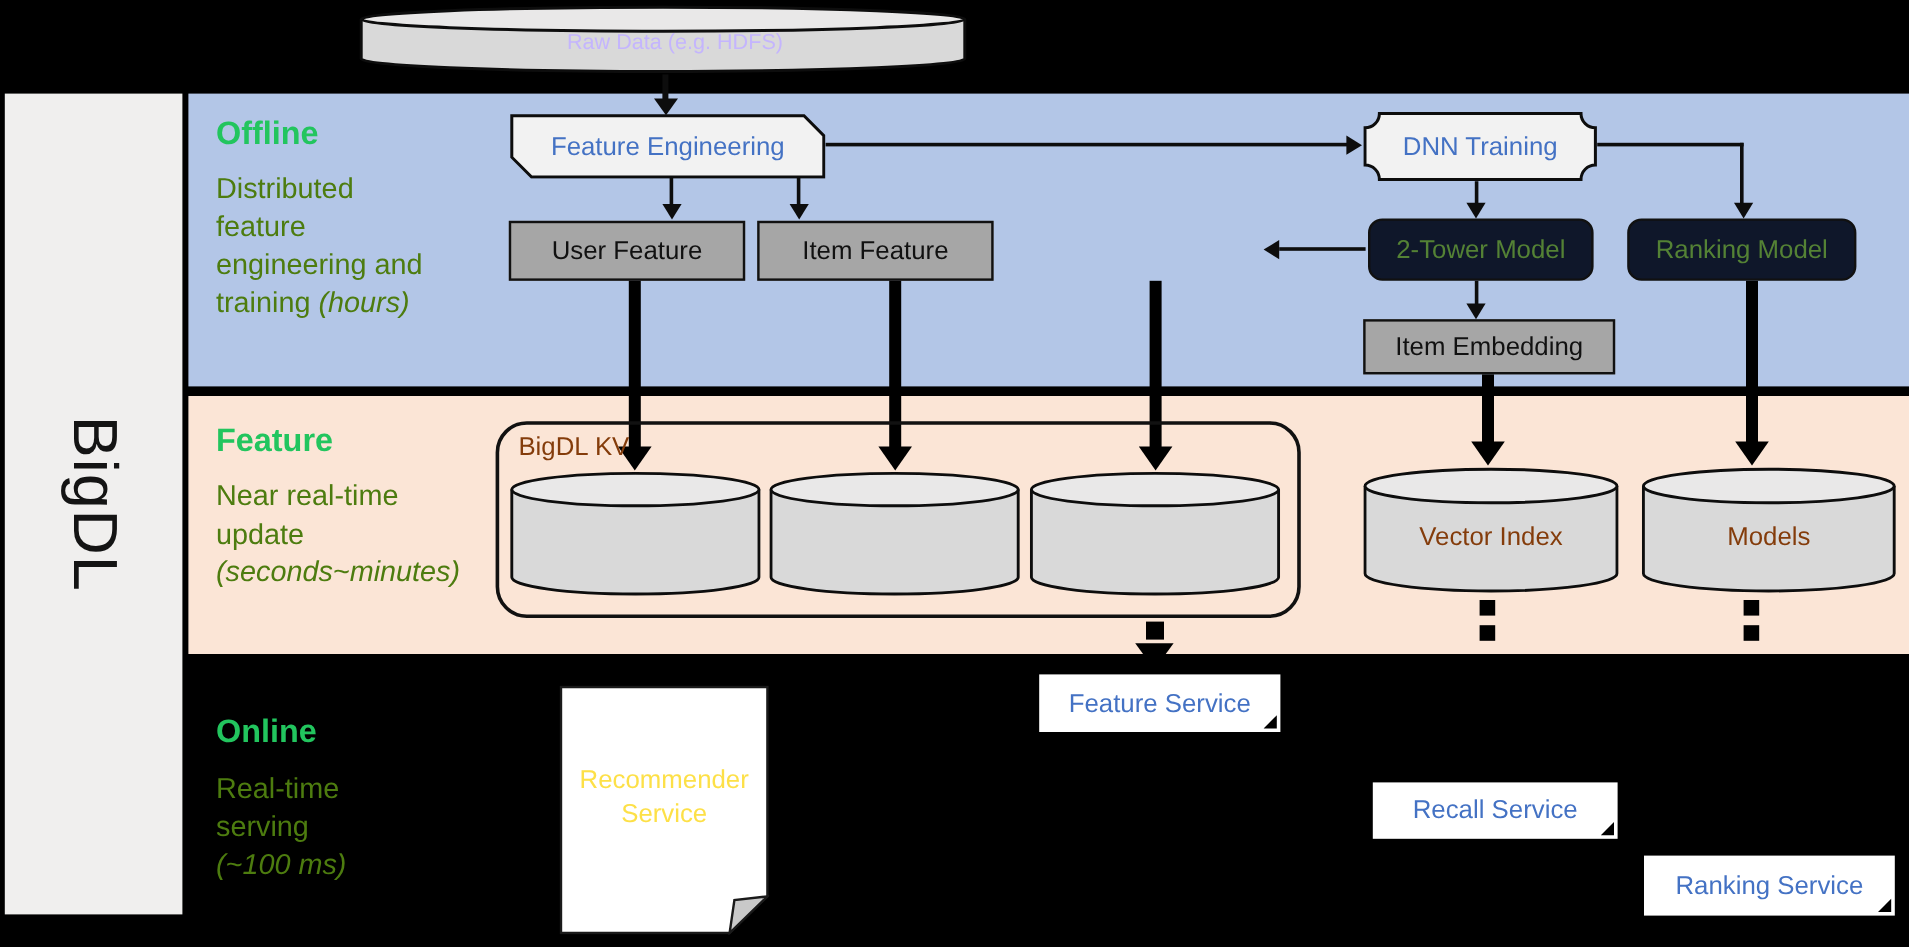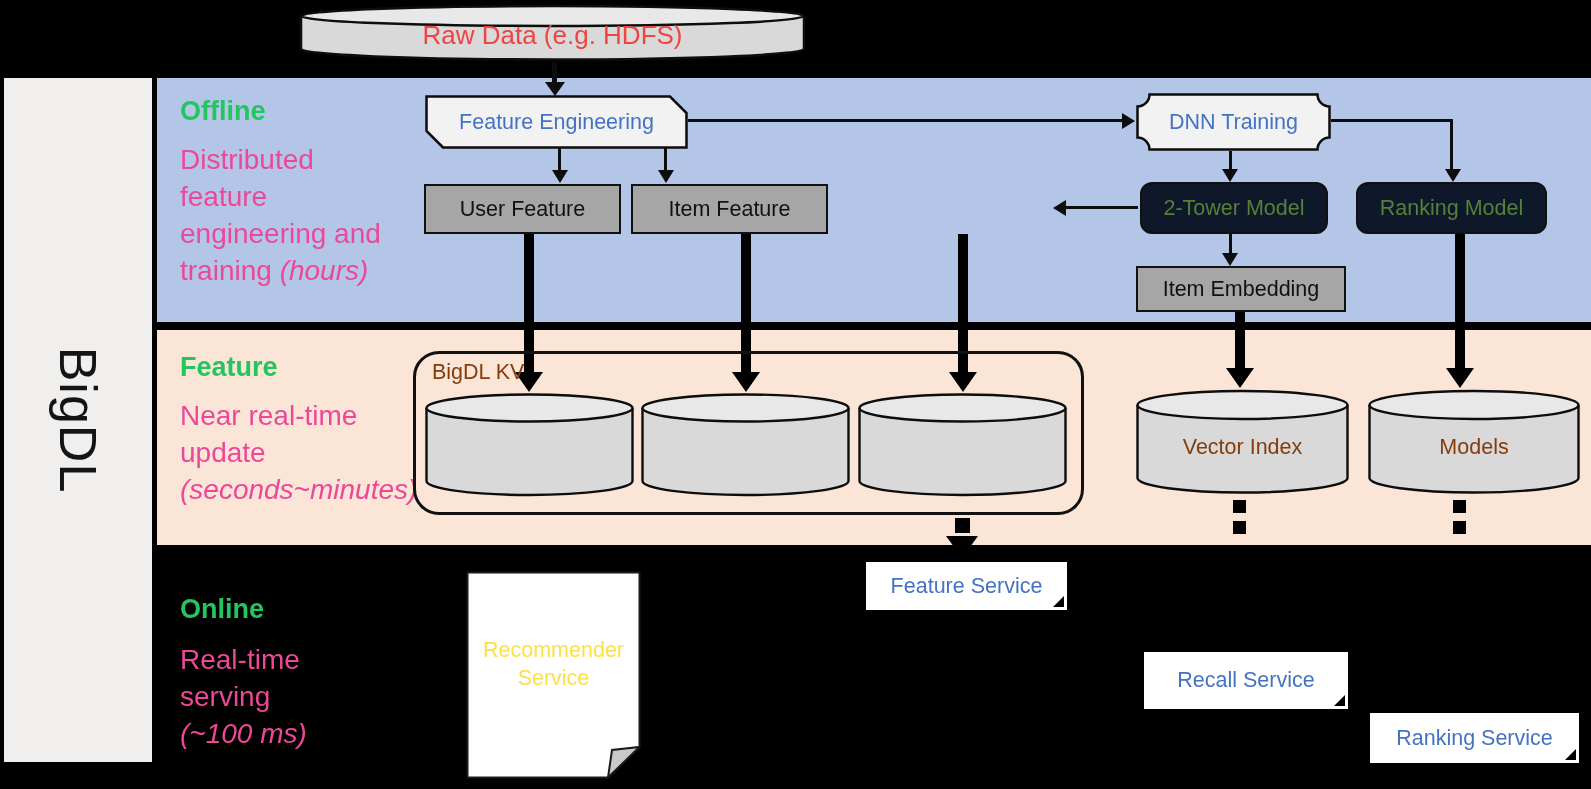--- a/index.html
+++ b/index.html
@@ -13,21 +13,21 @@
   
   .band { position:absolute; left:157px; width:1434px; }
   .band-offline  { top:78px;  height:244px; background:#b3c6e7; }
   .band-nearline { top:330px; height:215px; background:#fbe5d6; }
   
   .sidebar { position:absolute; left:4px; top:78px; width:148px; height:684px;
              background:#f0efee; display:flex; align-items:center; justify-content:center; }
   .sidebar span { transform:rotate(90deg); font-size:52px; color:#141414; letter-spacing:1px; white-space:nowrap; }
   
   .sec-title { position:absolute; font-size:27px; font-weight:bold; color:#22c55e; }
-  .sec-desc  { position:absolute; font-size:28px; color:#ec4899; line-height:1.32; white-space:pre-line; }
+  .sec-desc  { position:absolute; font-size:24px; color:#4d7c0f; line-height:1.32; white-space:pre-line; }
   .sec-desc .em { font-style:italic; }
   
   .gray-node { position:absolute; background:#a6a6a6; border:2.5px solid #111;
                display:flex; align-items:center; justify-content:center;
                font-size:21.5px; color:#111; }
   .round-node { position:absolute; background:#0f172a; border:2.5px solid #111; border-radius:12px;
                 display:flex; align-items:center; justify-content:center;
                 font-size:21.5px; color:#548235; }
   .blue-label { color:#4472c4; font-size:21.5px; }
   .brown-label { color:#843c0b; font-size:21.5px; }
@@ -63,21 +63,21 @@
   <div class="band band-nearline"></div>
 
   <div class="sidebar">
     <span>BigDL</span>
   </div>
 
   <svg class="abs" style="left:299px;top:4px" width="507" height="58" viewBox="0 0 507 58">
     <path d="M2 12 L2 45 A251.5 10.5 0 0 0 505 45 L505 12" fill="#d9d9d9" stroke="#0d0d0d" stroke-width="2.5"></path>
     <ellipse cx="253.5" cy="12" rx="251.5" ry="10" fill="#e9e8e8" stroke="#0d0d0d" stroke-width="2.5"></ellipse>
   </svg>
-  <div class="overlay" style="left:299px;top:16px;width:507px;height:38px;font-size:26px;color:#ef4444">Raw Data (e.g. HDFS)</div>
+  <div class="overlay" style="left:309px;top:16px;width:507px;height:38px;font-size:18px;color:#c4b5fd">Raw Data (e.g. HDFS)</div>
 
   <div class="vline" style="left:552px;top:62px;height:22px;width:5px"></div>
   <div class="head-d" style="left:545px;top:82px;border-left-width:10px;border-right-width:10px;border-top-width:14px"></div>
 
   <div class="sec-title" style="left:180px;top:96px">Offline</div>
   <div class="sec-desc" style="left:180px;top:142px;width:260px"><span>Distributed
 feature
 engineering and
 training </span><span class="em">(hours)</span></div>
 
@@ -179,21 +179,21 @@
   <svg class="abs" style="left:466px;top:571px" width="175" height="208" viewBox="0 0 175 208">
     <path d="M1.5 1.5 H173.5 V176 L142 206.5 H1.5 Z" fill="#ffffff" stroke="#1a1a1a" stroke-width="2"></path>
     <path d="M173.5 176 L142 206.5 L146 179 Z" fill="#c9c9c9" stroke="#1a1a1a" stroke-width="2"></path>
   </svg>
   <div class="overlay" style="left:466px;top:630px;width:175px;height:70px;font-size:21.5px;color:#fde047;line-height:1.3">Recommender Service</div>
 
   <div class="service-box" style="left:866px;top:562px;width:201px;height:48px">
     <span>Feature Service</span>
     <span class="fold"></span>
   </div>
-  <div class="service-box" style="left:1144px;top:652px;width:204px;height:57px">
+  <div class="service-box" style="left:1144px;top:652px;width:204px;height:47px">
     <span>Recall Service</span>
     <span class="fold"></span>
   </div>
   <div class="service-box" style="left:1370px;top:713px;width:209px;height:50px">
     <span>Ranking Service</span>
     <span class="fold"></span>
   </div>
 
 </div>
 

